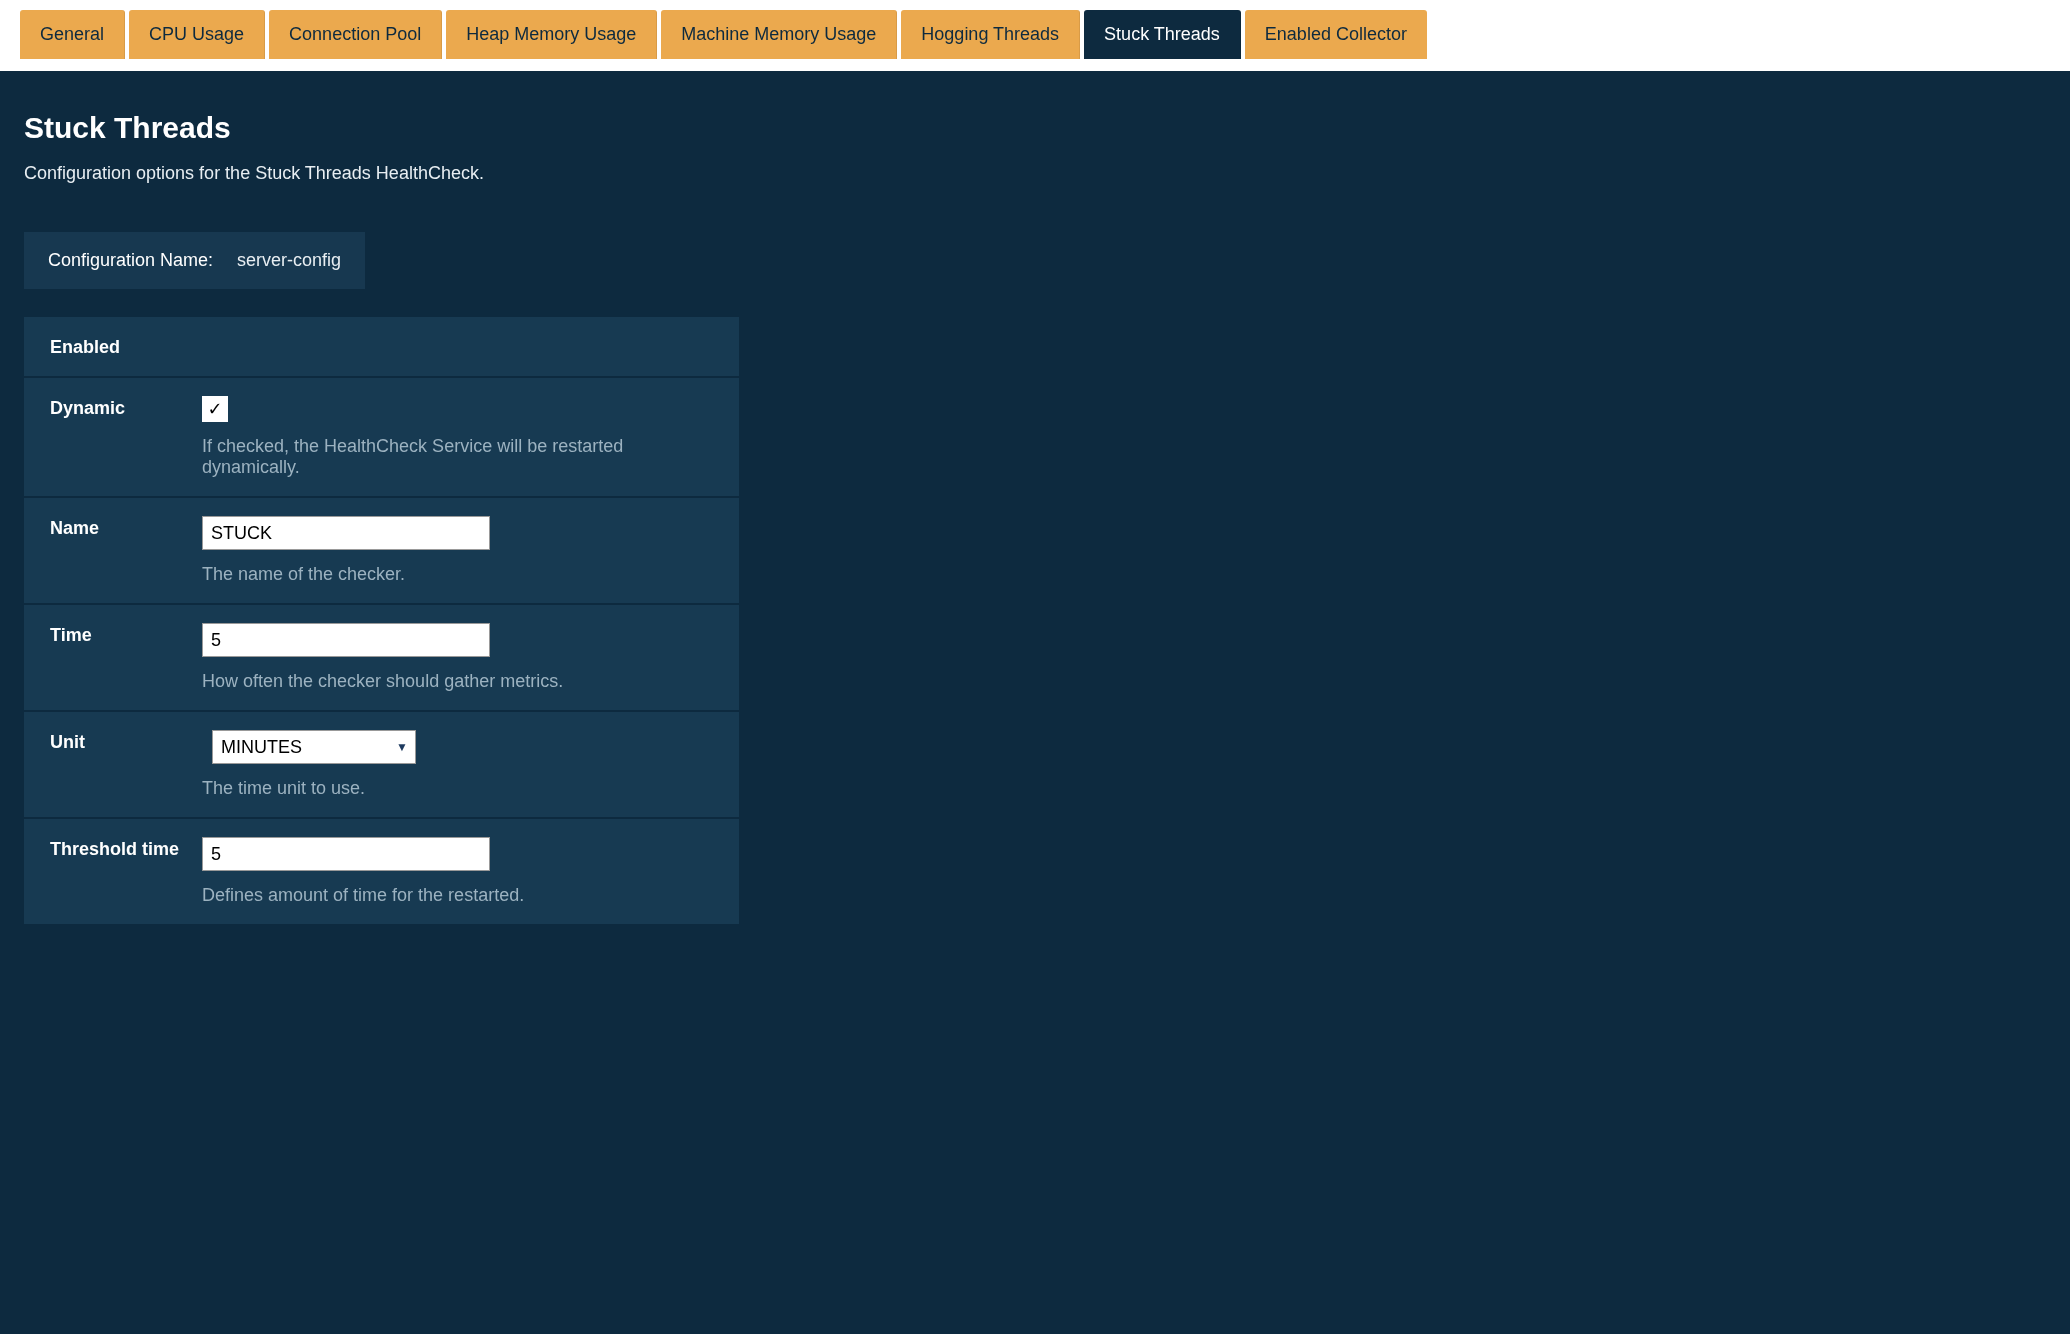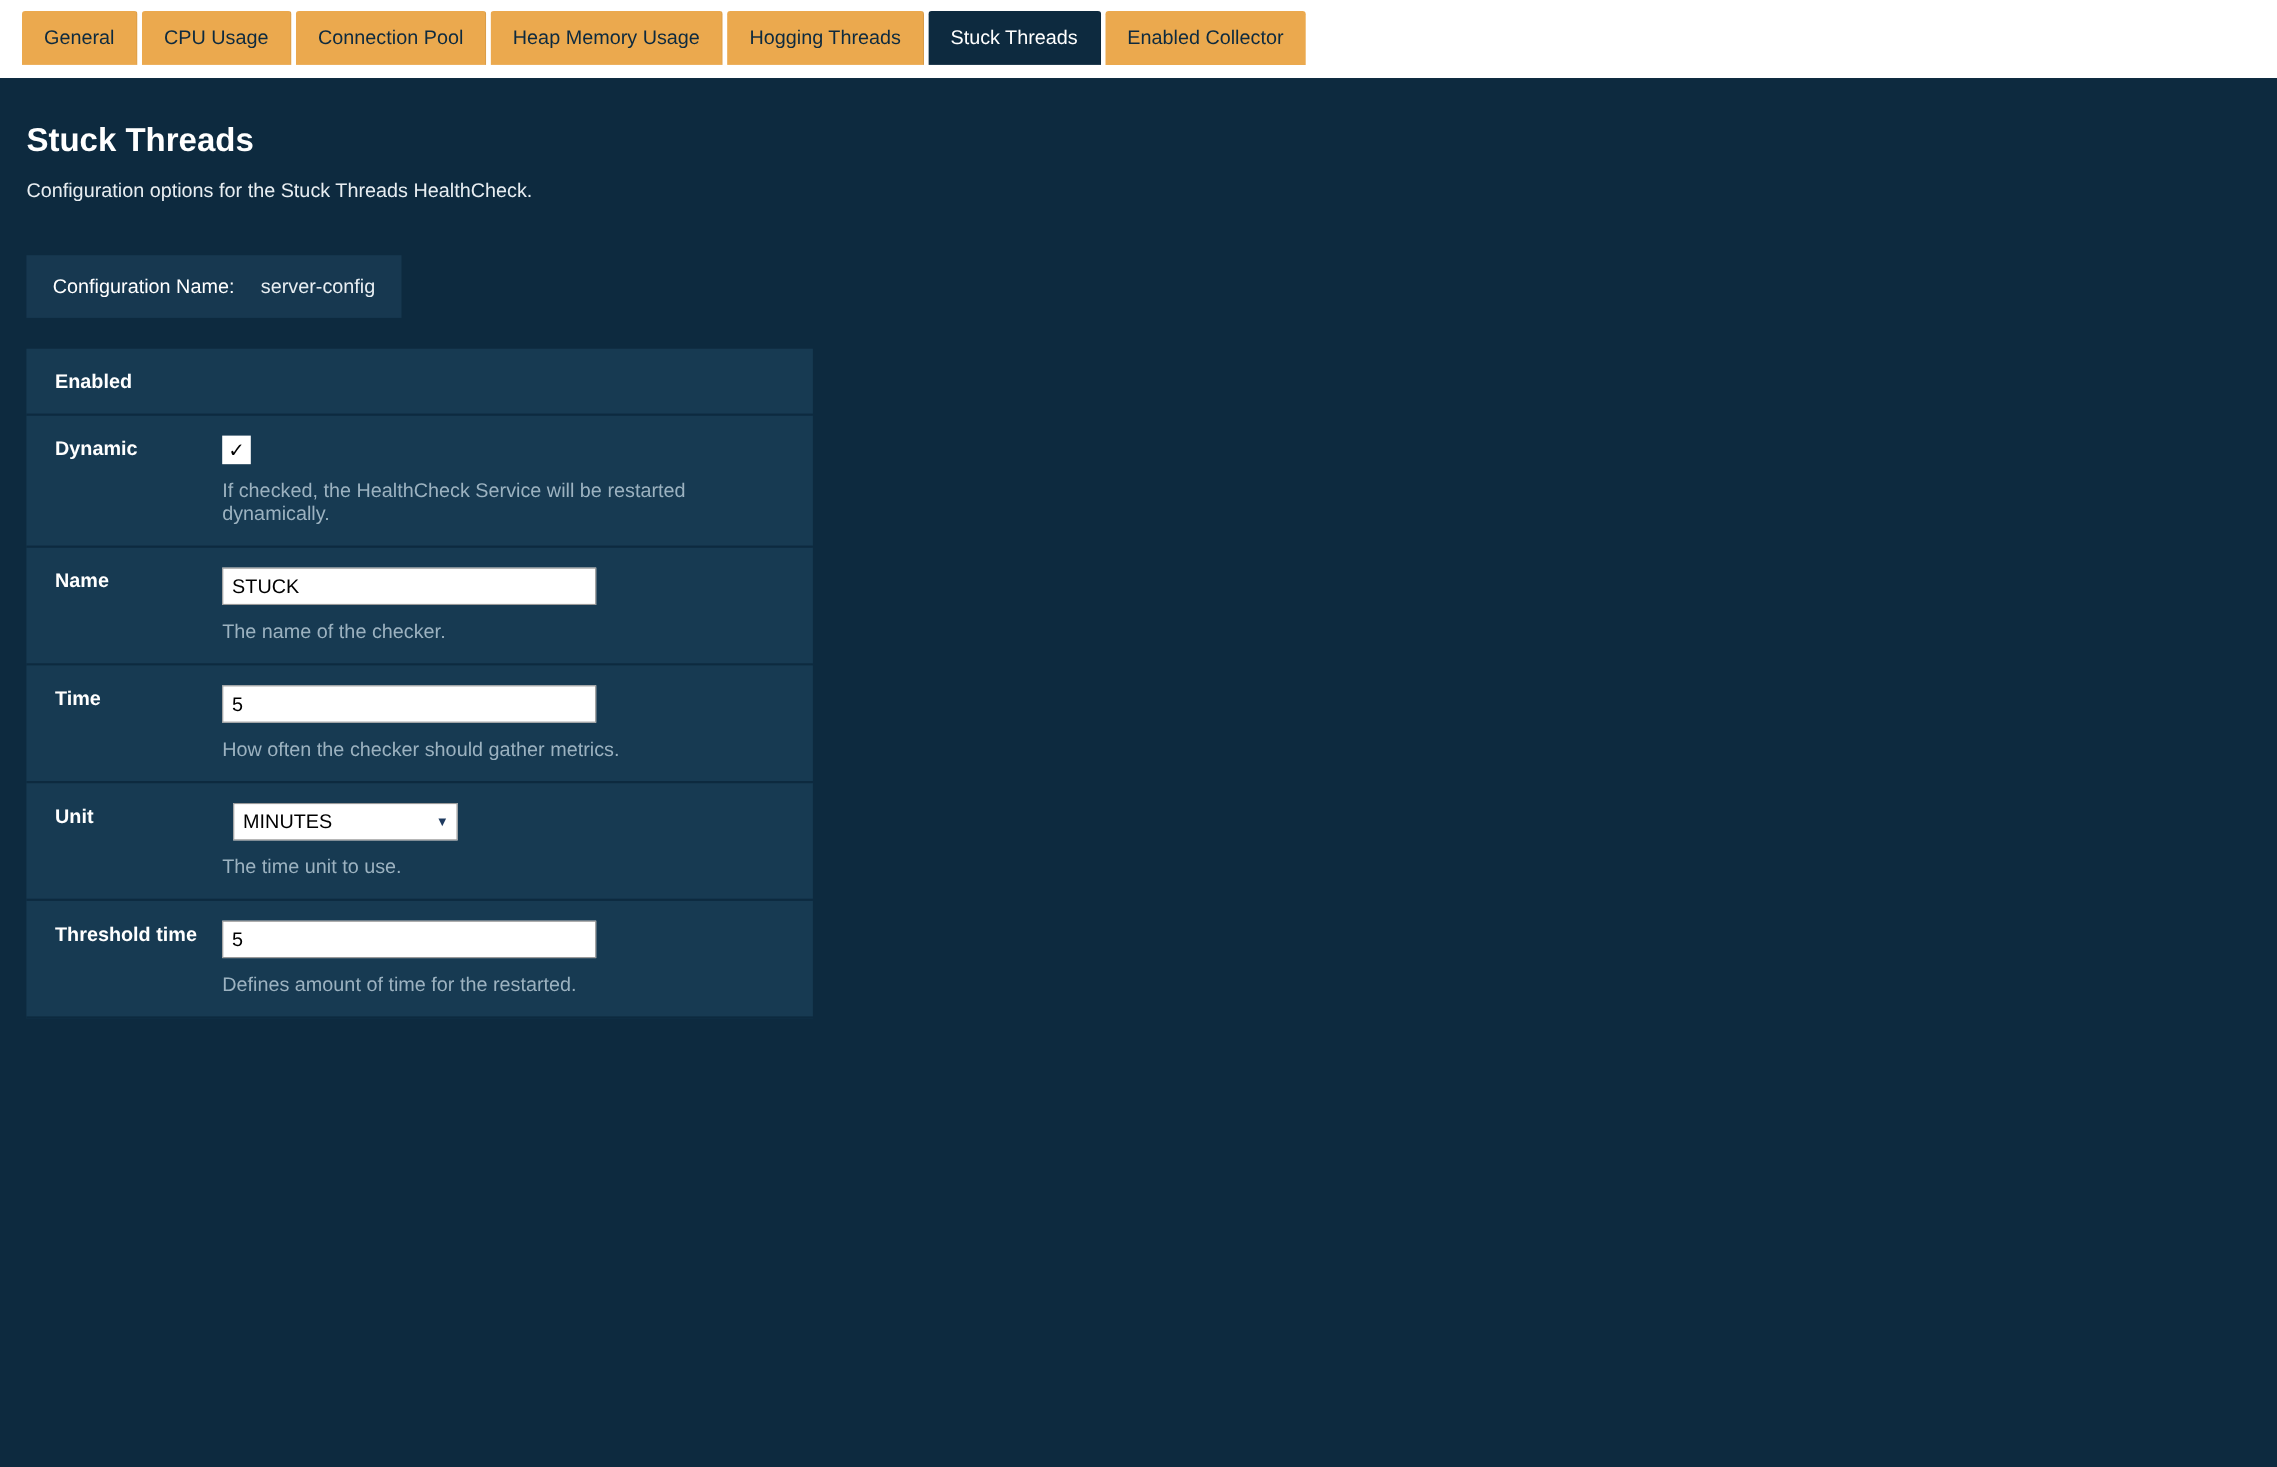--- a/index.html
+++ b/index.html
@@ -92,21 +92,21 @@
     color: #000;
     cursor: pointer;
     user-select: none;
   }
   .help-text {
     color: #9cb2c0;
     font-size: 18px;
     margin-top: 14px;
   }
   .text-input {
-    width: 340px;
+    width: 288px;
     height: 34px;
     background: #fff;
     color: #000;
     border: 1px solid #999;
     padding: 4px 8px;
     font-size: 18px;
     font-family: inherit;
   }
   .select-wrap {
     position: relative;
@@ -137,20 +137,21 @@
   }
 </style>
 </head>
 <body>
 
 <div class="tab-bar">
   <div class="tab">General</div>
   <div class="tab">CPU Usage</div>
   <div class="tab">Connection Pool</div>
   <div class="tab">Heap Memory Usage</div>
+  <div class="tab">Machine Memory Usage</div>
   <div class="tab">Hogging Threads</div>
   <div class="tab active">Stuck Threads</div>
   <div class="tab">Enabled Collector</div>
 </div>
 
 <div class="content">
   <h1 class="page-title">Stuck Threads</h1>
   <p class="subtitle">Configuration options for the Stuck Threads HealthCheck.</p>
 
   <div class="config-name-box">

